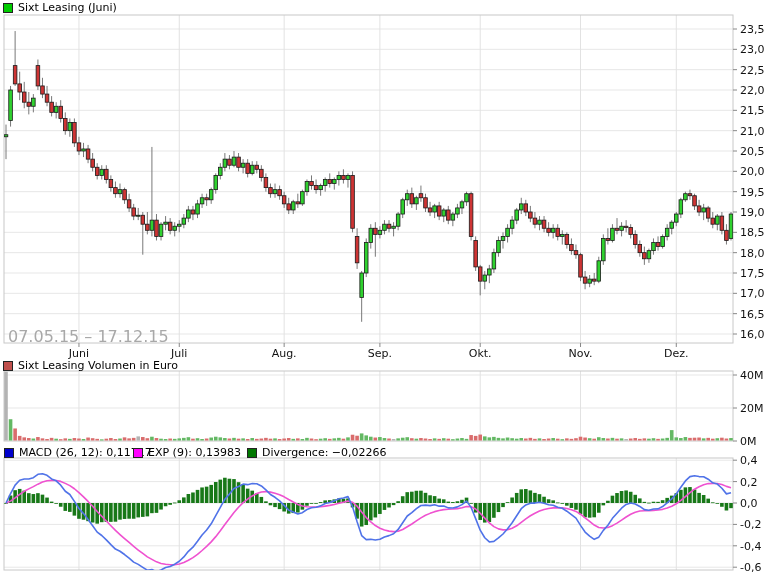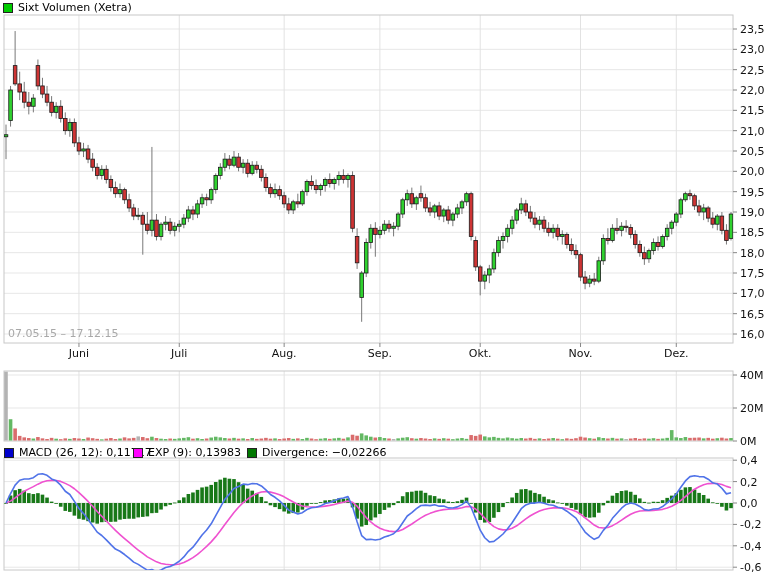--- a/index.html
+++ b/index.html
@@ -1,38 +1,42 @@
 <!DOCTYPE html>
 <html><head>
 <meta charset="utf-8">
 <style>
   html,body{margin:0;padding:0;background:#ffffff;}
   .stage{position:relative;width:770px;height:574px;background:#fff;overflow:hidden;
          font-family:"DejaVu Sans","Liberation Sans",sans-serif;}
   .hdr{position:absolute;left:0;top:0;height:13px;display:flex;align-items:center;z-index:3;}
   .sw{display:inline-block;width:8px;height:8px;border:1px solid #222;margin-right:5px;}
   .hdr span.t{font-size:11px;color:#000;white-space:nowrap;}
-  .date-range{position:absolute;left:8px;top:327px;font-size:11px;color:#a8a8a8;z-index:3;}
+  .date-range{position:absolute;left:8px;top:327px;font-size:16px;color:#a8a8a8;z-index:3;}
   .legend{position:absolute;left:0;top:446px;height:13px;z-index:3;}
   .legend .li{position:absolute;top:0;display:flex;align-items:center;}
   .legend .li span{font-size:11px;color:#000;white-space:nowrap;}
   svg#chart{position:absolute;left:0;top:0;}
 </style>
 </head>
 <body>
 
 <div class="stage">
 
   <div class="hdr" style="left:3px;top:1px;">
     <i class="sw" style="background: rgb(0, 204, 0);"></i>
-    <span class="t">Sixt Volumen (Xetra)</span>
+    <span class="t">Sixt Leasing (Juni)</span>
   </div>
 
   <div class="date-range">07.05.15 – 17.12.15</div>
 
+  <div class="hdr" style="left:3px;top:359px;">
+    <i class="sw" style="background: rgb(192, 80, 77);"></i>
+    <span class="t">Sixt Leasing Volumen in Euro</span>
+  </div>
 
   <div class="legend">
     <span class="li" style="left:4px;">
       <i class="sw" style="background: rgb(0, 0, 204);"></i>
       <span>MACD (26, 12): 0,11717</span>
     </span>
     <span class="li" style="left:133px;">
       <i class="sw" style="background: rgb(255, 0, 255);"></i>
       <span>EXP (9): 0,13983</span>
     </span>

